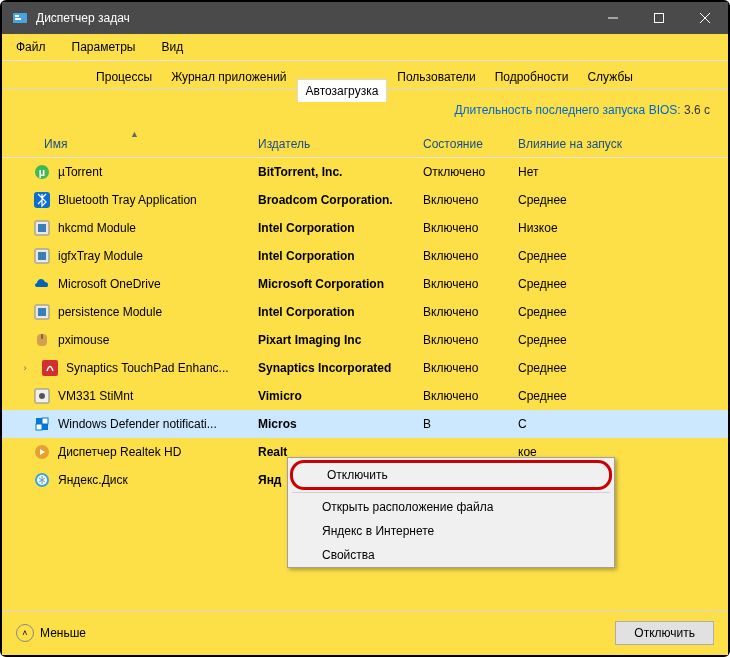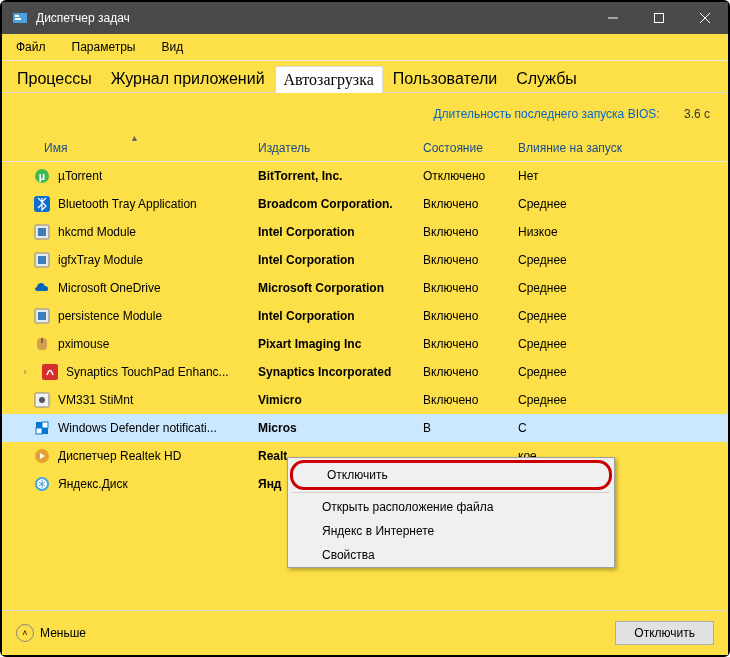--- a/index.html
+++ b/index.html
@@ -5,25 +5,25 @@
 * { box-sizing: border-box; margin: 0; padding: 0; font-family: "Segoe UI", Tahoma, sans-serif; }
 body { background: #fff; width: 730px; height: 657px; overflow: hidden; }
 .outer-border { border: 2px solid #000; width: 730px; height: 657px; border-radius: 6px; position: relative; }
 .window { width: 100%; height: 100%; background: #fde047; display: flex; flex-direction: column; }
 .titlebar { background: #4a4a4a; color: #fff; height: 32px; display: flex; align-items: center; padding: 0 0 0 10px; }
 .titlebar .icon { width: 16px; height: 16px; margin-right: 8px; display: inline-flex; align-items: center; justify-content: center; }
 .titlebar .title { font-size: 12px; flex: 1; }
 .winbtn { width: 46px; height: 32px; display: inline-flex; align-items: center; justify-content: center; color: #fff; }
 .menubar { display: flex; padding: 4px 8px; gap: 14px; font-size: 12px; border-bottom: 1px solid #e5e5e5; }
 .menubar span { padding: 2px 6px; }
-.tabbar { display: flex; padding: 4px 6px 0 6px; font-size: 16px; border-bottom: 1px solid #d9d9d9; }
+.tabbar { display: flex; padding: 4px 6px 0 6px; font-size: 12px; border-bottom: 1px solid #d9d9d9; justify-content: center; }
 .tab { padding: 4px 8px; border: 1px solid transparent; border-bottom: none; margin-right: 1px; cursor: pointer; }
-.tab.active { border-color: #d9d9d9; background: #fff; position: relative; top: 1px; font-family: Liberation Serif, serif; }
+.tab.active { border-color: #d9d9d9; background: #fff; position: relative; top: 14px; }
 .info-line { text-align: right; padding: 14px 18px; font-size: 12px; color: #0066cc; }
-.info-line .val { color: #333; margin-left: 21px; }
+.info-line .val { color: #333; }
 .table-head { display: flex; font-size: 12px; color: #1a4b8c; padding: 0 8px; border-bottom: 1px solid #e5e5e5; }
 .table-head .col { padding: 6px 8px; border-right: 1px solid #transparent; position: relative; }
 .col-name { width: 240px; padding-left: 34px !important; }
 .col-pub { width: 165px; }
 .col-state { width: 95px; }
 .col-impact { width: 130px; }
 .sort-arrow { position: absolute; left: 120px; top: -2px; font-size: 9px; color: #666; }
 .table-body { flex: 1; overflow: hidden; }
 .row { display: flex; font-size: 12px; padding: 0 8px; align-items: center; height: 28px; }
 .row .cell-name { width: 240px; padding-left: 24px; display: flex; align-items: center; gap: 8px; white-space: nowrap; overflow: hidden; text-overflow: ellipsis; }
@@ -79,20 +79,21 @@
     <span>Файл</span>
     <span>Параметры</span>
     <span>Вид</span>
   </div>
 
   <div class="tabbar">
     <div class="tab">Процессы</div>
     <div class="tab">Журнал приложений</div>
     <div class="tab active">Автозагрузка</div>
     <div class="tab">Пользователи</div>
+    <div class="tab">Подробности</div>
     <div class="tab">Службы</div>
   </div>
 
   <div class="info-line">
     <span>Длительность последнего запуска BIOS:</span>
     <span class="val">3.6 с</span>
   </div>
 
   <div class="table-head">
     <div class="col col-name">

